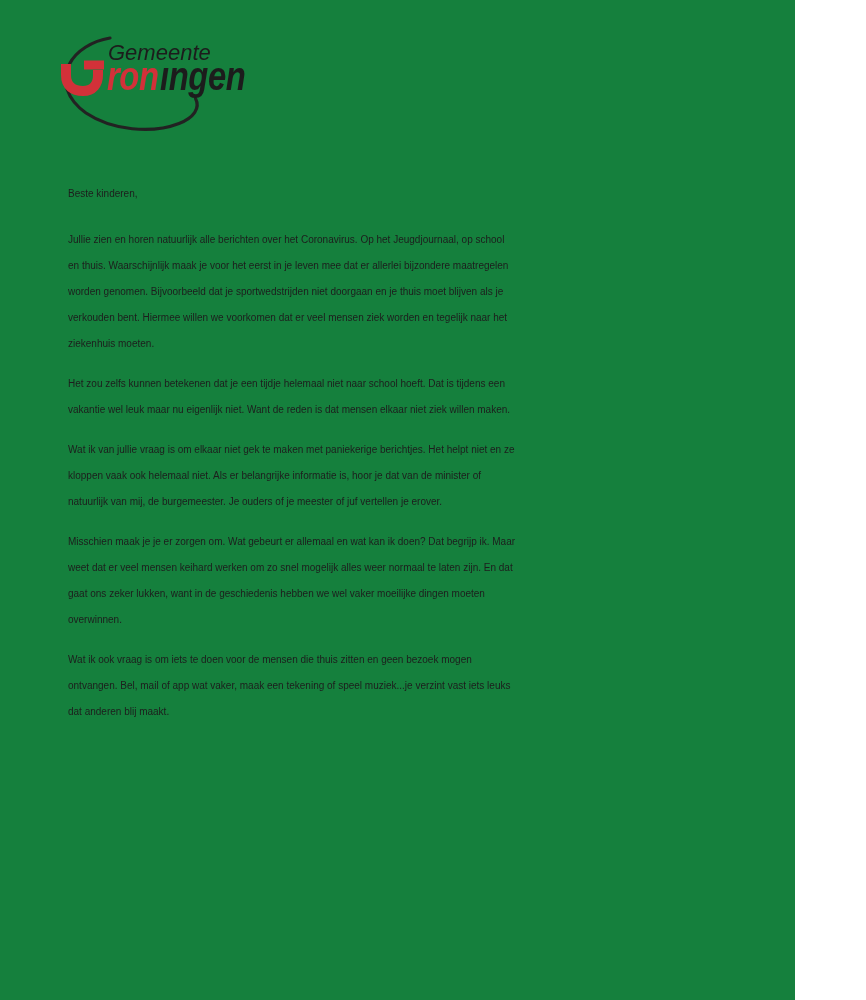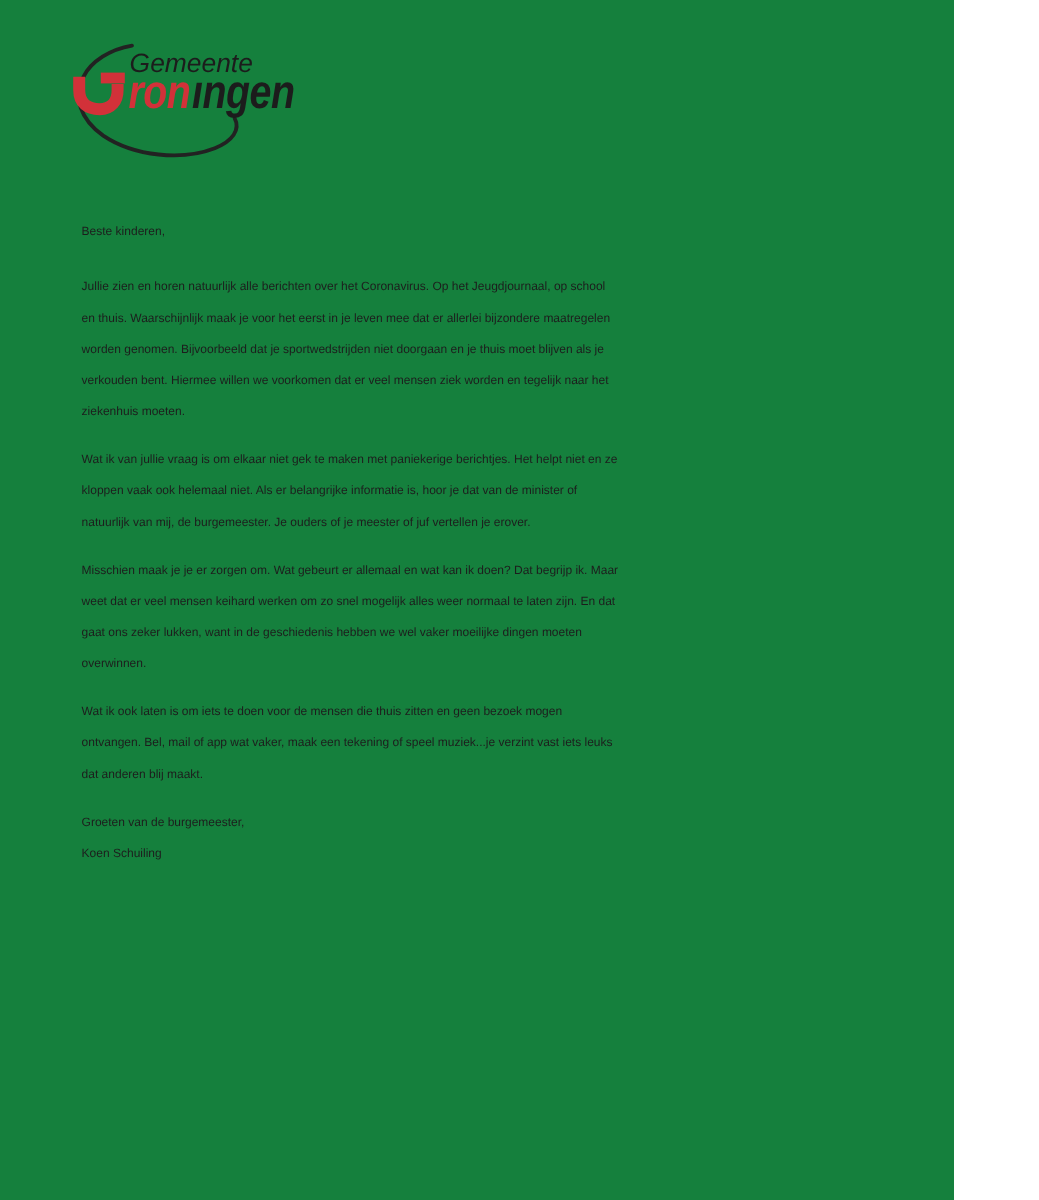--- a/index.html
+++ b/index.html
@@ -80,27 +80,27 @@
     </g>
   </svg>
 
   <div class="letter">
     <p class="salutation">Beste kinderen,</p>
     <p>Jullie zien en horen natuurlijk alle berichten over het Coronavirus. Op het Jeugdjournaal, op school
 en thuis. Waarschijnlijk maak je voor het eerst in je leven mee dat er allerlei bijzondere maatregelen
 worden genomen. Bijvoorbeeld dat je sportwedstrijden niet doorgaan en je thuis moet blijven als je
 verkouden bent. Hiermee willen we voorkomen dat er veel mensen ziek worden en tegelijk naar het
 ziekenhuis moeten.</p>
+    <p>Het zou zelfs kunnen betekenen dat je een tijdje helemaal niet naar school hoeft. Dat is tijdens een
+vakantie wel leuk maar nu eigenlijk niet. Want de reden is dat mensen elkaar niet ziek willen maken.</p>
     <p>Wat ik van jullie vraag is om elkaar niet gek te maken met paniekerige berichtjes. Het helpt niet en ze
 kloppen vaak ook helemaal niet. Als er belangrijke informatie is, hoor je dat van de minister of
 natuurlijk van mij, de burgemeester. Je ouders of je meester of juf vertellen je erover.</p>
     <p>Misschien maak je je er zorgen om. Wat gebeurt er allemaal en wat kan ik doen? Dat begrijp ik. Maar
 weet dat er veel mensen keihard werken om zo snel mogelijk alles weer normaal te laten zijn. En dat
 gaat ons zeker lukken, want in de geschiedenis hebben we wel vaker moeilijke dingen moeten
 overwinnen.</p>
-    <p>Wat ik ook laten is om iets te doen voor de mensen die thuis zitten en geen bezoek mogen
+    <p>Wat ik ook vraag is om iets te doen voor de mensen die thuis zitten en geen bezoek mogen
 ontvangen. Bel, mail of app wat vaker, maak een tekening of speel muziek...je verzint vast iets leuks
 dat anderen blij maakt.</p>
-    <p class="closing">Groeten van de burgemeester,
-Koen Schuiling</p>
   </div>
 
 </div>
 
 </body></html>

